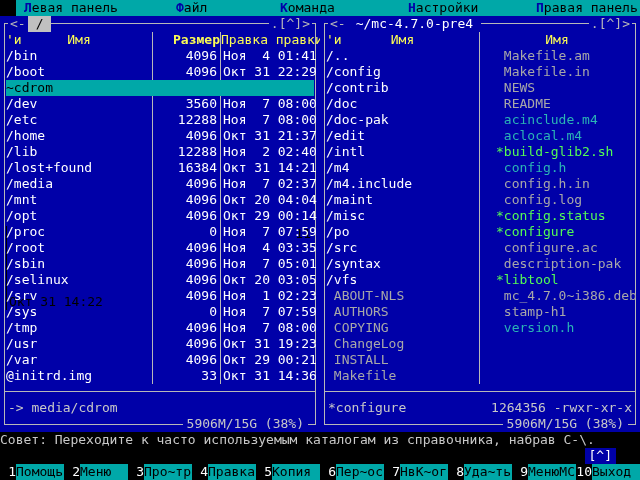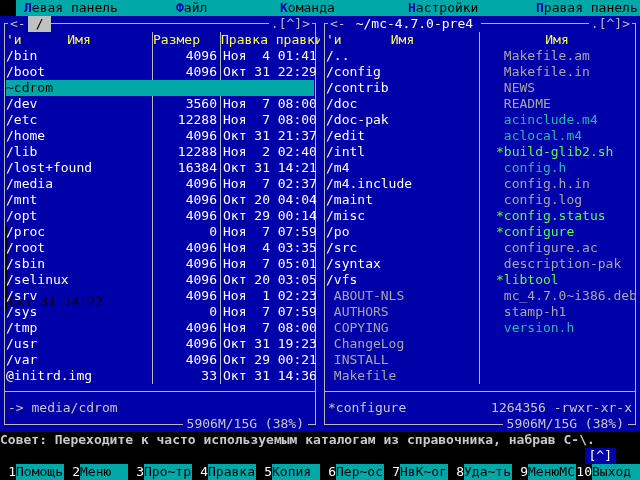--- a/index.html
+++ b/index.html
@@ -25,21 +25,21 @@
   .panel-frame{position:absolute;left:4px;right:4px;top:7px;bottom:7px;border:1px solid var(--frame);}
   .panel-titlebar{position:absolute;top:0;left:8px;right:8px;height:16px;display:flex;justify-content:space-between;}
   .pt-left{display:flex;}
   .pt-arrow{background:var(--blue);color:var(--frame);padding:0 2px;}
   .pt-title{background:var(--blue);color:var(--white);padding:0 8px;}
   .pt-title.active{background:var(--titlebg);color:#000;}
   .pt-corner{background:var(--blue);color:var(--frame);padding:0 2px;}
   .cols-header{position:absolute;top:16px;left:6px;right:6px;height:16px;display:flex;color:var(--yellow);}
   .h-name{flex:0 0 146px;position:relative;text-align:center;}
   .h-name .sortmark{position:absolute;left:0;top:0;}
-  .h-size{flex:0 0 68px;text-align:left;border-left:1px solid var(--frame);}
+  .h-size{flex:0 0 68px;text-align:right;border-left:1px solid var(--frame);font-weight:bold;}
   .h-time{flex:1;text-align:center;border-left:1px solid var(--frame);}
   .file-list{position:absolute;top:32px;left:6px;right:6px;height:336px;}
   .file-row{display:flex;height:16px;}
   .c-name{flex:0 0 146px;overflow:hidden;}
   .c-size{flex:0 0 68px;text-align:right;padding-right:3px;border-left:1px solid var(--frame);}
   .c-time{flex:1;border-left:1px solid var(--frame);padding-left:2px;}
   .file-row.selected{background:var(--cyan);color:#000 !important;flex-direction:column;}
   .file-row.selected .c-size,.file-row.selected .c-time{border-left-color:#000;}
   .k-dir,.k-link{color:var(--white);}
   .k-file{color:var(--gray);}
@@ -52,21 +52,21 @@
   .bh-b{flex:1;text-align:center;border-left:1px solid var(--frame);}
   .brief-cols{position:absolute;top:32px;left:6px;right:6px;height:336px;display:flex;}
   .bcol{height:336px;}
   .bcol-a{flex:0 0 153px;}
   .bcol-b{flex:1;border-left:1px solid var(--frame);padding-left:16px;}
   .brow{height:16px;overflow:hidden;}
   .hsep{position:absolute;top:375px;left:5px;right:5px;border-top:1px solid var(--frame);}
   .mini-status{position:absolute;top:384px;left:8px;right:8px;height:16px;color:var(--fg);display:flex;justify-content:space-between;}
   .free-space{position:absolute;bottom:0;right:12px;height:16px;background:var(--blue);color:var(--fg);padding:0 4px;}
   
-  .hintline{position:absolute;top:432px;left:0;width:634px;height:16px;color:var(--fg);font-weight:bold;}
+  .hintline{position:absolute;top:432px;left:0;width:634px;height:16px;color:var(--fg);}
   .cmdline{position:absolute;top:448px;left:0;width:640px;height:16px;color:var(--fg);}
   .panel-toggle{position:absolute;top:0;right:24px;background:var(--blue);color:var(--white);padding:0 4px;}
   .keybar{position:absolute;top:464px;left:0;width:640px;height:16px;display:flex;}
   .kbtn{width:64px;display:flex;cursor:default;}
   .knum{width:16px;text-align:right;color:var(--white);background:var(--black);}
   .klabel{flex:1;background:var(--cyan);color:#000;overflow:hidden;}
 </style>
 </head>
 <body>
 

